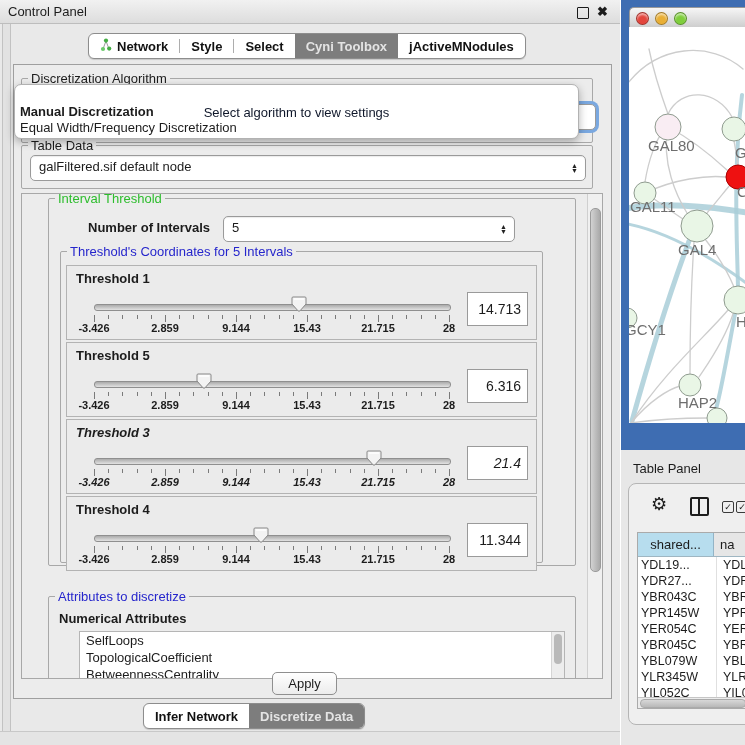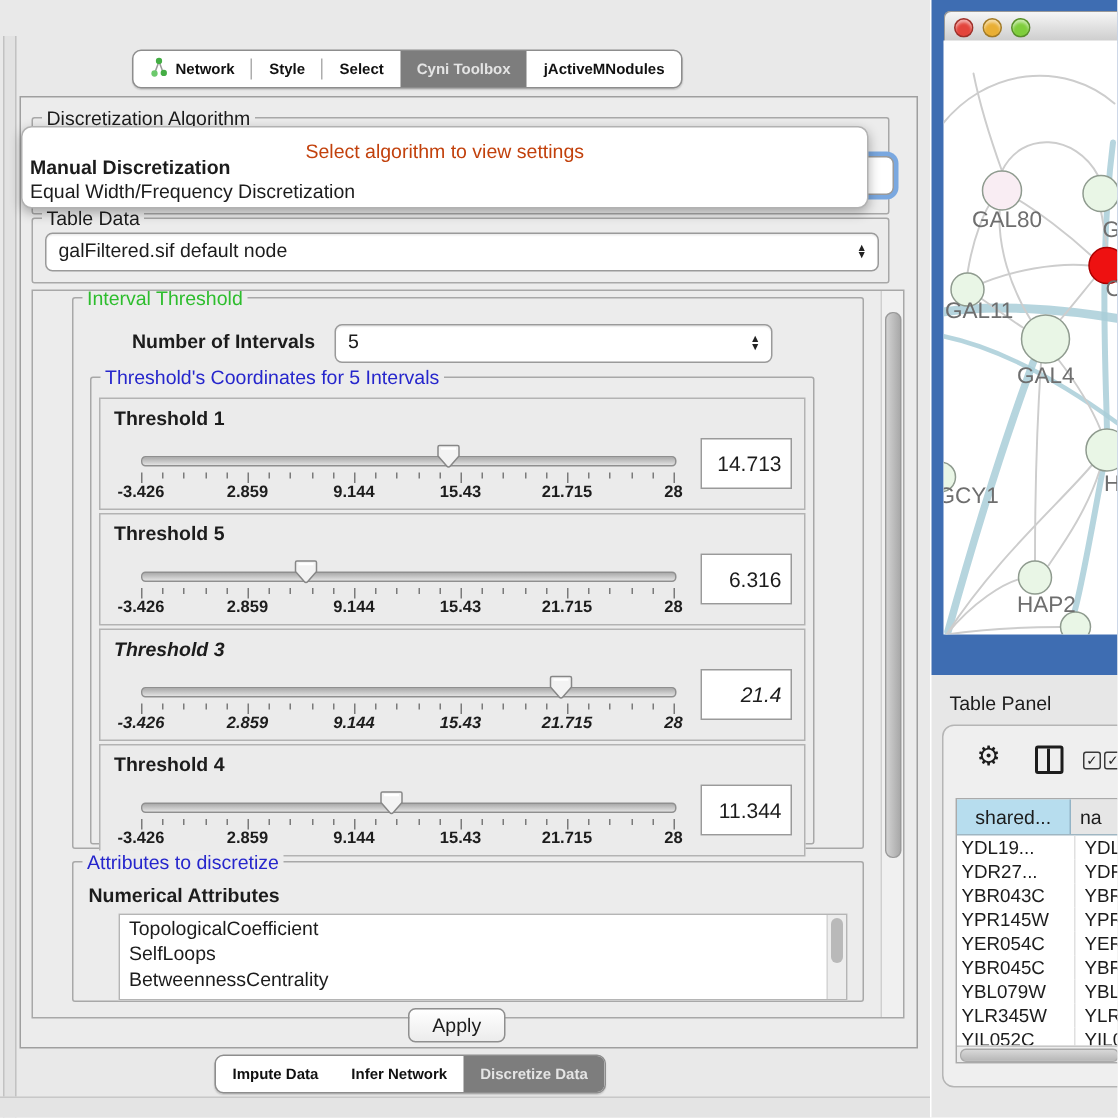--- a/index.html
+++ b/index.html
@@ -12,21 +12,21 @@
             background:linear-gradient(#f1f1f1,#dddddd);border-bottom:1px solid #bdbdbd;}
   .titlebar .title{position:absolute;left:8px;top:4px;font-size:13px;}
   .win-btn{position:absolute;top:5px;width:13px;height:13px;line-height:13px;text-align:center;}
   .float-btn{right:31px;width:10px;height:10px;border:1.5px solid #1a1a1a;border-radius:1px;top:7px;}
   .close-btn{right:11px;font-size:13px;font-weight:bold;}
   .left-strip{position:absolute;left:2px;top:24px;width:7px;bottom:0;background:#e2e2e2;
               border-left:1px solid #c2c2c2;border-right:1px solid #c2c2c2;}
   
   .seg-bar{position:absolute;display:flex;align-items:stretch;background:#fff;
            border:1px solid #8d8d8d;border-radius:6px;overflow:hidden;
-           font-weight:bold;font-size:10px;height:24px;box-shadow:0 1px 1px rgba(0,0,0,.15);}
+           font-weight:bold;font-size:13px;height:24px;box-shadow:0 1px 1px rgba(0,0,0,.15);}
   .main-tabs{left:88px;top:33px;}
   .bottom-tabs{left:143px;top:703px;}
   .seg{display:flex;align-items:center;padding:0 11px;white-space:nowrap;color:#111;}
   .seg.selected{background:var(--tabsel);color:#e4e4e4;}
   .seg-sep{width:1px;background:#adadad;margin:5px 0;}
   .net-ico{margin-right:5px;}
   
   .content{position:absolute;left:13px;top:64px;width:597px;height:633px;
            background:#ececec;border:1px solid #9f9f9f;}
   .group{position:absolute;border:1px solid #a8a8a8;border-radius:2px;}
@@ -37,21 +37,21 @@
   .combo{position:absolute;background:#fff;border:1px solid #9a9a9a;border-radius:5px;
          font-size:13px;line-height:22px;padding-left:8px;
          box-shadow:inset 0 1px 1px rgba(0,0,0,.08);}
   .stepper{position:absolute;right:7px;top:50%;transform:translateY(-50%);
            display:flex;flex-direction:column;font-size:7px;line-height:5px;color:#222;text-align:center;}
   .combo-focus{box-shadow:0 0 0 3px var(--focus);}
   
   .popup{position:absolute;left:0px;top:19px;width:563px;height:53px;background:#fff;
          border:1px solid #b2b2b2;border-radius:7px;z-index:60;
          box-shadow:0 3px 8px rgba(0,0,0,.3);font-size:13px;}
-  .popup-hint{position:absolute;top:8px;left:0;width:100%;text-align:center;color:#c2410c;}
+  .popup-hint{position:absolute;top:20px;left:0;width:100%;text-align:center;color:#0f172a;}
   .popup-item{position:absolute;left:5px;white-space:nowrap;}
   
   .scrollpane{position:absolute;left:7px;top:128px;width:580px;height:484px;
               border:1px solid #a8a8a8;background:#ececec;overflow:hidden;}
   .vscroll{position:absolute;right:0;top:0;width:14px;height:100%;background:#f0f0f0;
            border-left:1px solid #cfcfcf;}
   .vthumb{position:absolute;left:2px;top:14px;width:9px;height:362px;border-radius:5px;
           background:linear-gradient(90deg,#d2d2d2,#a9a9a9);border:1px solid #9b9b9b;}
   
   .th-panel{position:absolute;left:5px;width:469px;height:73px;background:#ebebeb;
@@ -105,20 +105,25 @@
   .tp-c1{width:75px;padding-left:3px;border-right:1px solid #e0e0e0;white-space:nowrap;overflow:hidden;}
   .tp-c2{flex:1;padding-left:6px;white-space:nowrap;overflow:hidden;}
   .hscroll{height:10px;background:#ececec;border-top:1px solid #c6c6c6;position:relative;}
   .hthumb{position:absolute;left:2px;top:1px;height:7px;width:104px;border-radius:4px;
           background:linear-gradient(#d8d8d8,#b8b8b8);border:1px solid #aaa;}
 </style>
 </head>
 <body>
 
 <div class="control-panel">
+  <div class="titlebar">
+    <span class="title">Control Panel</span>
+    <span class="win-btn float-btn"></span>
+    <span class="win-btn close-btn">✖</span>
+  </div>
   <div class="left-strip"></div>
 
   <div class="seg-bar main-tabs" id="main-tabs">
       <div class="seg">
         <span class="net-ico"><svg width="12" height="14" viewBox="0 0 12 14">
             <line x1="6" y1="3" x2="3" y2="11" stroke="#9a9a9a"></line>
             <line x1="6" y1="3" x2="9" y2="11" stroke="#9a9a9a"></line>
             <circle cx="6" cy="2.6" r="2.1" fill="#44ad44"></circle>
             <circle cx="3" cy="11" r="2.1" fill="#6cc96c"></circle>
             <circle cx="9.2" cy="10.6" r="2.1" fill="#44ad44"></circle>
@@ -342,47 +347,44 @@
                 <span class="scale-lab" style="left: 169px;">9.144</span>
                 <span class="scale-lab" style="left: 240px;">15.43</span>
                 <span class="scale-lab" style="left: 311px;">21.715</span>
                 <span class="scale-lab" style="left: 382px;">28</span>
                 <div class="th-value">11.344</div>
               </div>
             </div>
         </div>
       </div>
 
-      <div class="group" style="left:26px;top:380px;width:526px;height:92px;background:#ececec;">
+      <div class="group" style="left:26px;top:402px;width:526px;height:92px;background:#ececec;">
         <span class="group-title g-blue">Attributes to discretize</span>
         <span class="attr-sub">Numerical Attributes</span>
         <div class="attr-list">
           <div id="attr-items">
+              <div class="attr-item">SelfLoops</div>
               <div class="attr-item">TopologicalCoefficient</div>
-              <div class="attr-item">SelfLoops</div>
               <div class="attr-item">BetweennessCentrality</div>
             </div>
           <div class="lscroll">
               <div class="lthumb"></div>
             </div>
         </div>
       </div>
 
       <div class="vscroll">
           <div class="vthumb"></div>
         </div>
     </div>
 
     <div class="apply-btn">Apply</div>
   </div>
 
   <div class="seg-bar bottom-tabs" id="bottom-tabs">
-      <div class="seg">
-        <span>Impute Data</span>
-      </div>
       <div class="seg">
         <span>Infer Network</span>
       </div>
       <div class="seg selected">
         <span>Discretize Data</span>
       </div>
     </div>
   <div class="bottom-strip"></div>
 </div>
 

